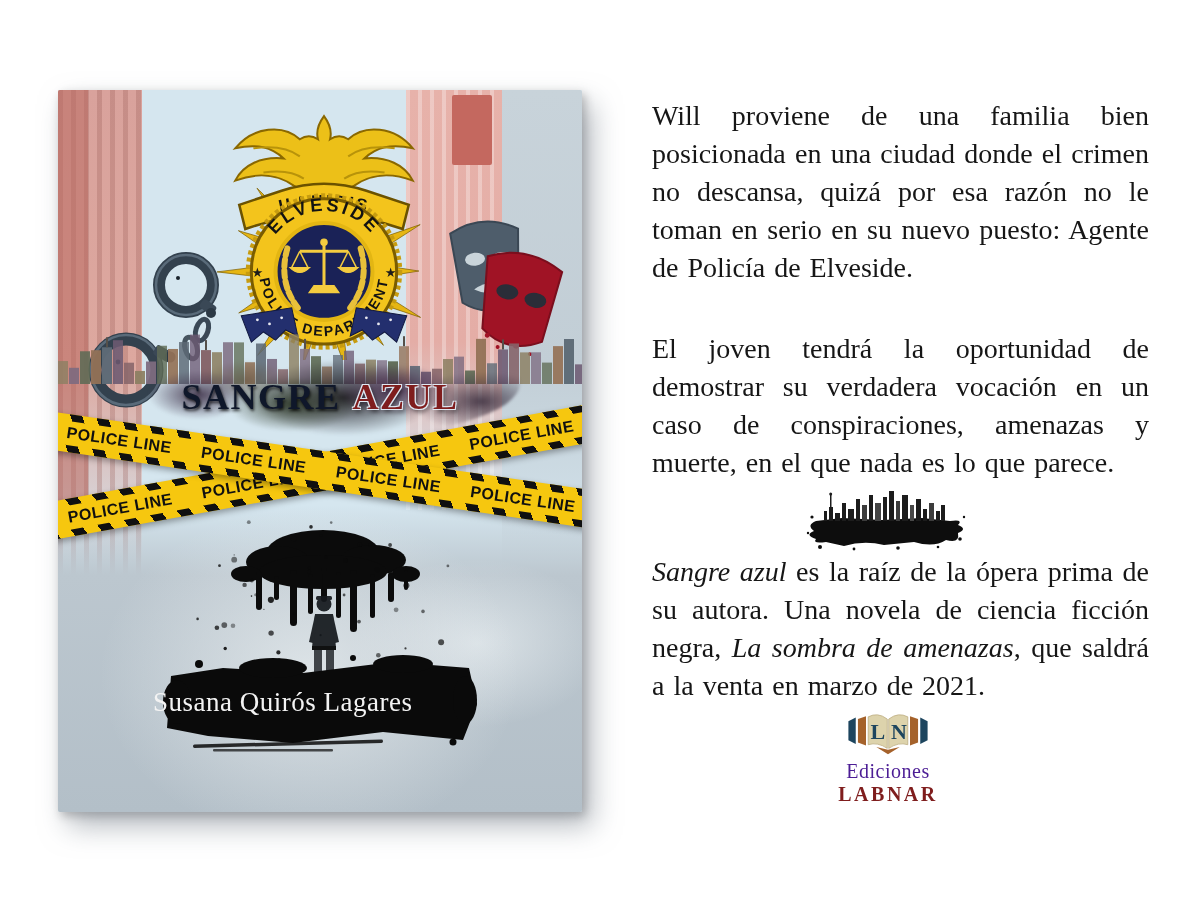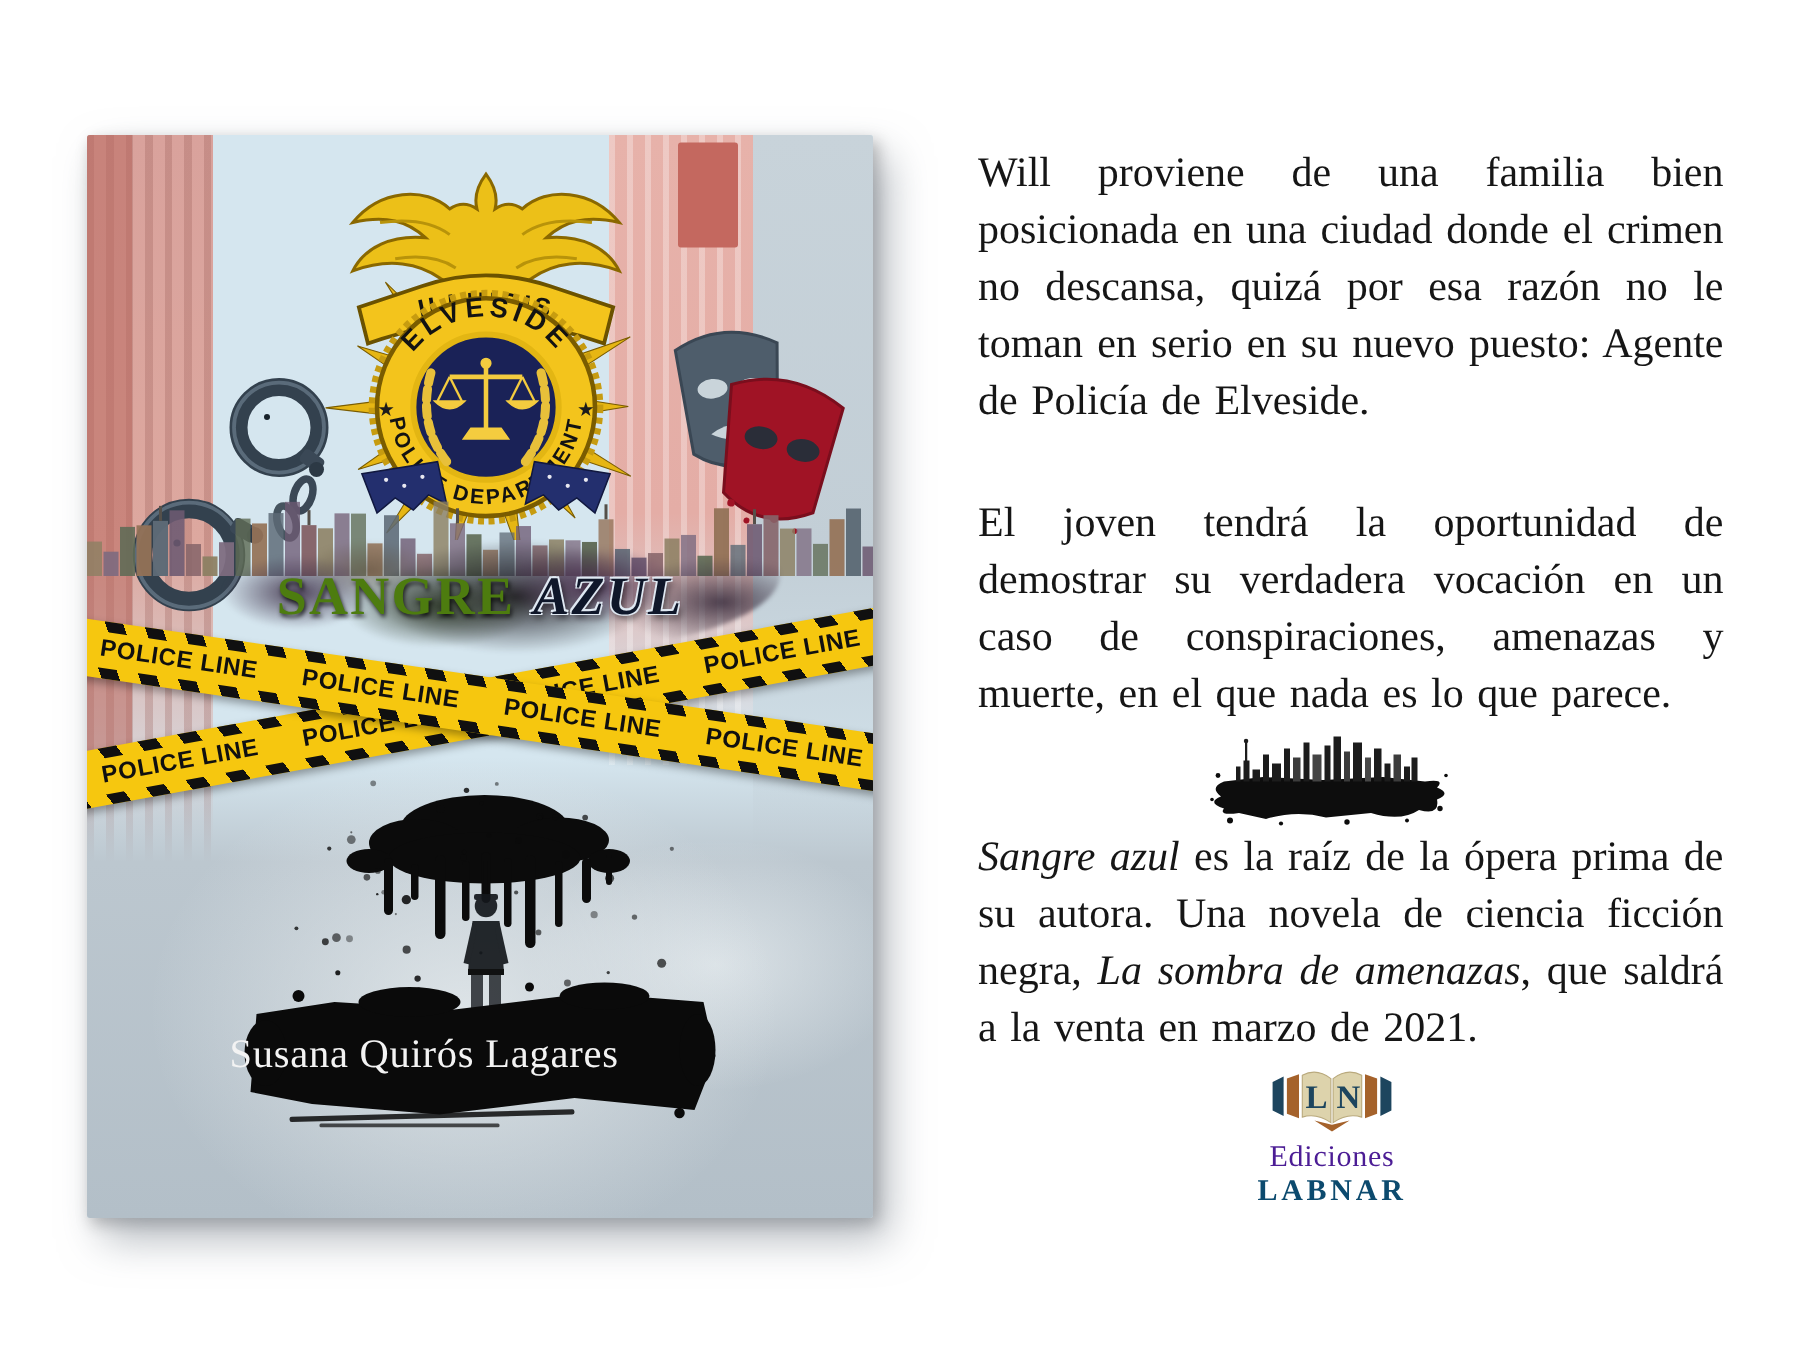--- a/index.html
+++ b/index.html
@@ -38,23 +38,23 @@
      border-radius:45% 30% 50% 35% / 55% 45% 60% 50%;
      background:
        radial-gradient(70px 34px at 18% 55%,rgba(62,48,72,.9),transparent 72%),
        radial-gradient(90px 38px at 42% 65%,rgba(44,54,37,.9),transparent 72%),
        radial-gradient(80px 36px at 68% 50%,rgba(74,44,78,.85),transparent 72%),
        radial-gradient(95px 42px at 90% 62%,rgba(50,38,55,.85),transparent 72%),
        radial-gradient(120px 50px at 55% 58%,rgba(26,23,29,.95),transparent 76%),
        radial-gradient(60px 28px at 30% 40%,rgba(92,78,60,.6),transparent 72%);}
   .book-title{position:absolute;left:0;top:286px;width:524px;text-align:center;z-index:6;
      font-size:36px;font-weight:bold;letter-spacing:1.5px;white-space:nowrap;}
-  .title-w1{color:#4d7c0f;text-shadow:1px 2px 3px rgba(0,0,0,.75);}
-  .title-w2{color:#0f172a;margin-left:12px;
-     text-shadow:-1px -1px 0 #dfe8f2,1px -1px 0 #dfe8f2,-1px 1px 0 #dfe8f2,1px 1px 0 #dfe8f2,2px 3px 4px rgba(0,0,0,.5);font-style:italic;}
+  .title-w1{color:#0f172a;text-shadow:1px 2px 3px rgba(0,0,0,.75);}
+  .title-w2{color:#7f1d1d;margin-left:12px;
+     text-shadow:-1px -1px 0 #dfe8f2,1px -1px 0 #dfe8f2,-1px 1px 0 #dfe8f2,1px 1px 0 #dfe8f2,2px 3px 4px rgba(0,0,0,.5);}
 
   .tape{position:absolute;left:-17px;width:560px;height:38px;background:#f6c70f;z-index:8;
         display:flex;align-items:center;justify-content:space-around;padding:0 8px;box-sizing:border-box;
         box-shadow:0 3px 6px rgba(0,0,0,.35);}
   .tape::before,.tape::after{content:"";position:absolute;left:0;right:0;height:7px;
         background:repeating-linear-gradient(63deg,#101010 0 11px,rgba(0,0,0,0) 11px 24px);}
   .tape::before{top:0;} .tape::after{bottom:0;}
   .tape-a{top:361px;transform:rotate(8.3deg);}
   .tape-b{top:363px;transform:rotate(-10.3deg);z-index:7;}
   .tape-label{font-family:"Liberation Sans",sans-serif;font-weight:bold;font-size:16px;
@@ -68,21 +68,21 @@
   
   .para{position:absolute;left:652px;width:497px;font-size:28px;line-height:38px;color:#161616;
         text-align:justify;word-spacing:2px;}
   .p1{top:97px;} .p2{top:330px;} .p3{top:553px;}
   .it{font-style:italic;}
   .divider-svg{position:absolute;left:802px;top:481px;width:166px;height:70px;}
 
   .logo{position:absolute;left:788px;top:710px;width:200px;text-align:center;}
   .logo-book{width:88px;height:46px;display:block;margin:0 auto;}
   .logo-line1{display:block;margin-top:4px;font-size:20px;color:#4c1d95;letter-spacing:.5px;}
-  .logo-line2{display:block;margin-top:0px;font-size:20px;font-weight:bold;color:#0c4a6e;letter-spacing:2.5px;}
+  .logo-line2{display:block;margin-top:0px;font-size:20px;font-weight:bold;color:#7f1d1d;letter-spacing:2.5px;}
 </style>
 </head>
 <body>
 
 <div class="canvas">
 
   <div class="cover">
     <div class="bg bg-left"></div>
     <div class="bg bg-left-deep"></div>
     <div class="bg bg-right-pink"></div>

